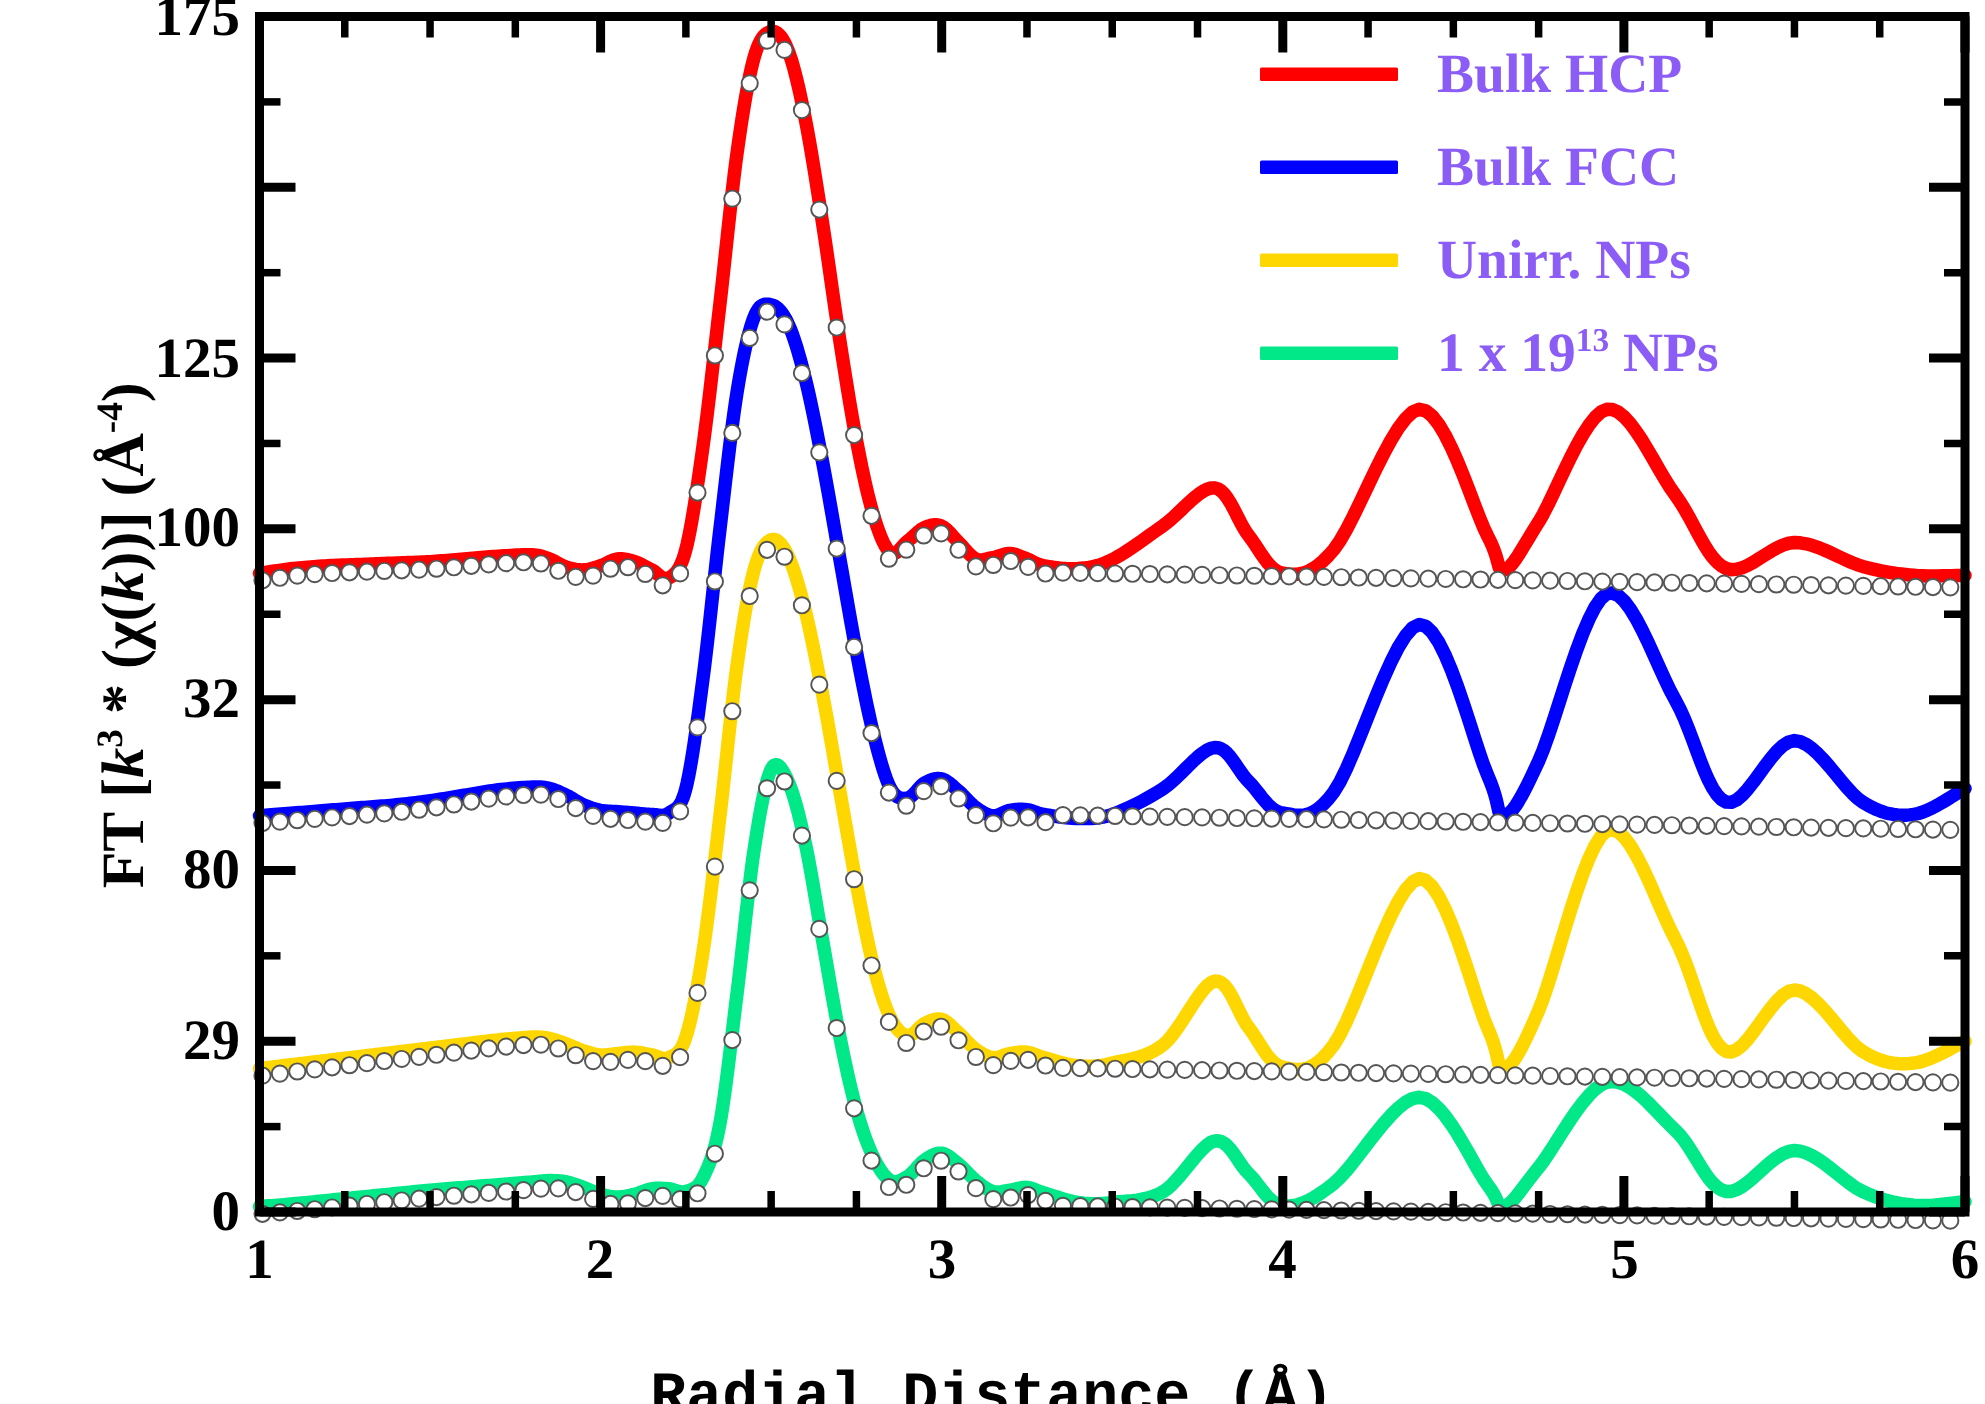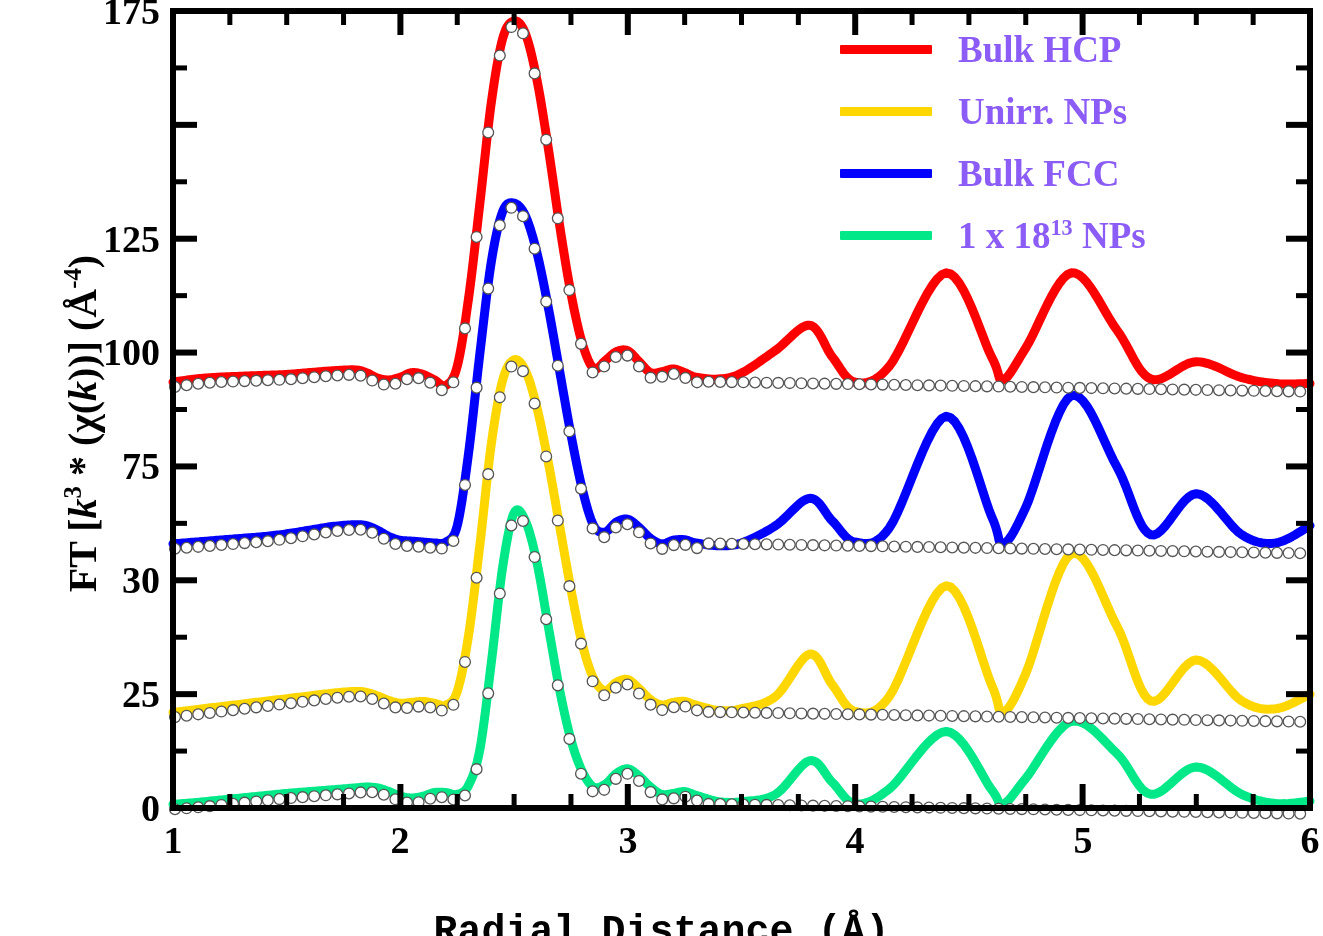--- a/index.html
+++ b/index.html
@@ -523,23 +523,23 @@
         <line x1="1253.1499999999999" y1="808" x2="1253.1499999999999" y2="794" stroke="#000" stroke-width="5"></line>
         <line x1="1253.1499999999999" y1="11" x2="1253.1499999999999" y2="25" stroke="#000" stroke-width="5"></line>
         <line x1="1310" y1="808" x2="1310" y2="784" stroke="#000" stroke-width="6"></line>
         <line x1="1310" y1="11" x2="1310" y2="35" stroke="#000" stroke-width="6"></line>
       </g>
     </svg>
 
   <div class="tick-label ytick-label" style="left:20px;top:11px;">175</div>
   <div class="tick-label ytick-label" style="left:20px;top:239px;text-align:right;">125</div>
   <div class="tick-label ytick-label" style="left:20px;top:352px;">100</div>
-  <div class="tick-label ytick-label" style="left:20px;top:466px;">75</div>
-  <div class="tick-label ytick-label" style="left:20px;top:580px;">30</div>
-  <div class="tick-label ytick-label" style="left:20px;top:694px;">25</div>
+  <div class="tick-label ytick-label" style="left:20px;top:466px;">32</div>
+  <div class="tick-label ytick-label" style="left:20px;top:580px;">80</div>
+  <div class="tick-label ytick-label" style="left:20px;top:694px;">29</div>
   <div class="tick-label ytick-label" style="left:20px;top:808px;">0</div>
 
   <div class="tick-label xtick-label" style="left:173px;top:818px;">1</div>
   <div class="tick-label xtick-label" style="left:400px;top:818px;">2</div>
   <div class="tick-label xtick-label" style="left:628px;top:818px;">3</div>
   <div class="tick-label xtick-label" style="left:855px;top:818px;">4</div>
   <div class="tick-label xtick-label" style="left:1083px;top:818px;">5</div>
   <div class="tick-label xtick-label" style="left:1310px;top:818px;">6</div>
 
   <div class="axis-title" id="x-axis-title">
@@ -549,26 +549,26 @@
   <div class="axis-title" id="y-axis-title">
     <span>FT [</span><span class="ital">k</span><sup class="sm">3</sup><span> * (</span><span>χ(</span><span class="ital">k</span><span>))] (</span><span>Å</span><sup class="sm">-4</sup><span>)</span>
   </div>
 
   <div id="legend">
     <div class="legend-row">
       <span class="legend-swatch" style="background: rgb(255, 0, 0);"></span>
       <span class="legend-text">Bulk HCP</span>
     </div>
     <div class="legend-row">
+      <span class="legend-swatch" style="background: rgb(0, 0, 255);"></span>
+      <span class="legend-text">Bulk FCC</span>
+    </div>
+    <div class="legend-row">
       <span class="legend-swatch" style="background: rgb(255, 215, 0);"></span>
       <span class="legend-text">Unirr. NPs</span>
     </div>
     <div class="legend-row">
-      <span class="legend-swatch" style="background: rgb(0, 0, 255);"></span>
-      <span class="legend-text">Bulk FCC</span>
-    </div>
-    <div class="legend-row">
       <span class="legend-swatch" style="background: rgb(0, 232, 136);"></span>
-      <span class="legend-text"><span>1 x 18</span><sup>13</sup><span> NPs</span></span>
+      <span class="legend-text"><span>1 x 19</span><sup>13</sup><span> NPs</span></span>
     </div>
   </div>
 
 </div>
 
 </body></html>

